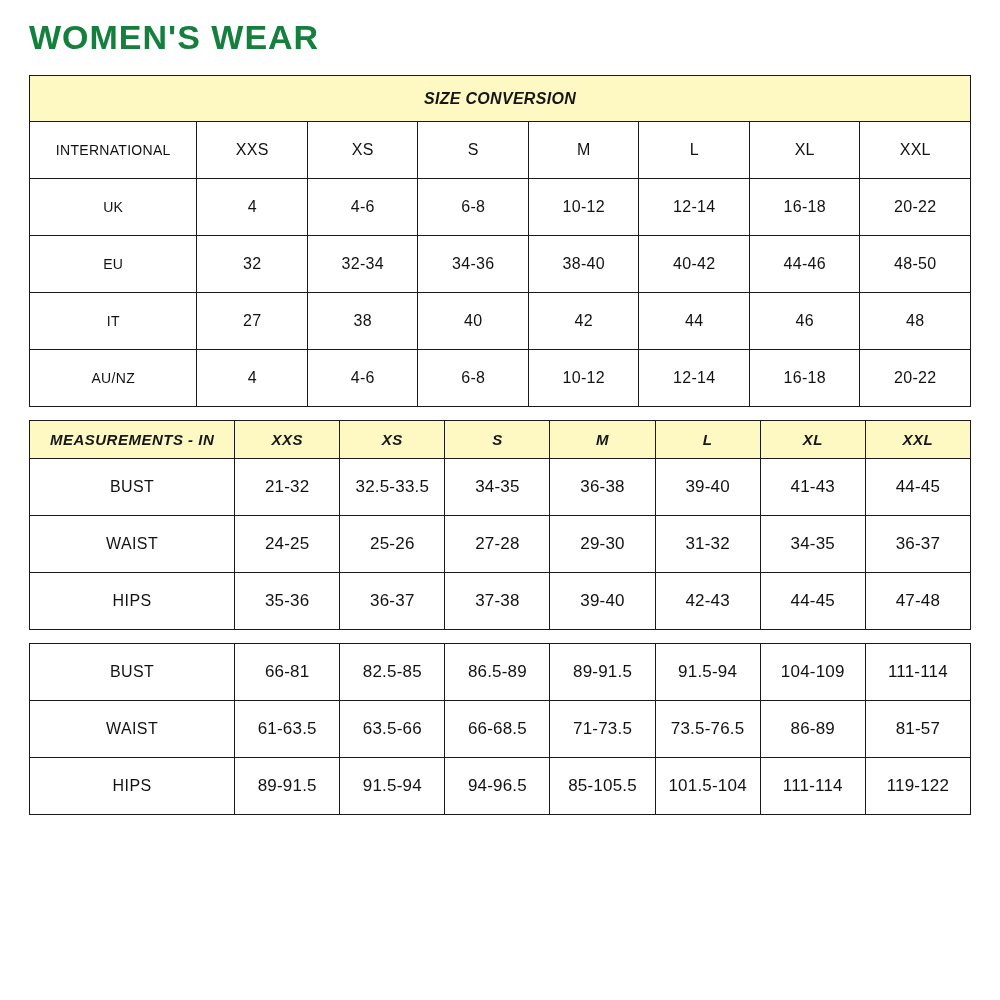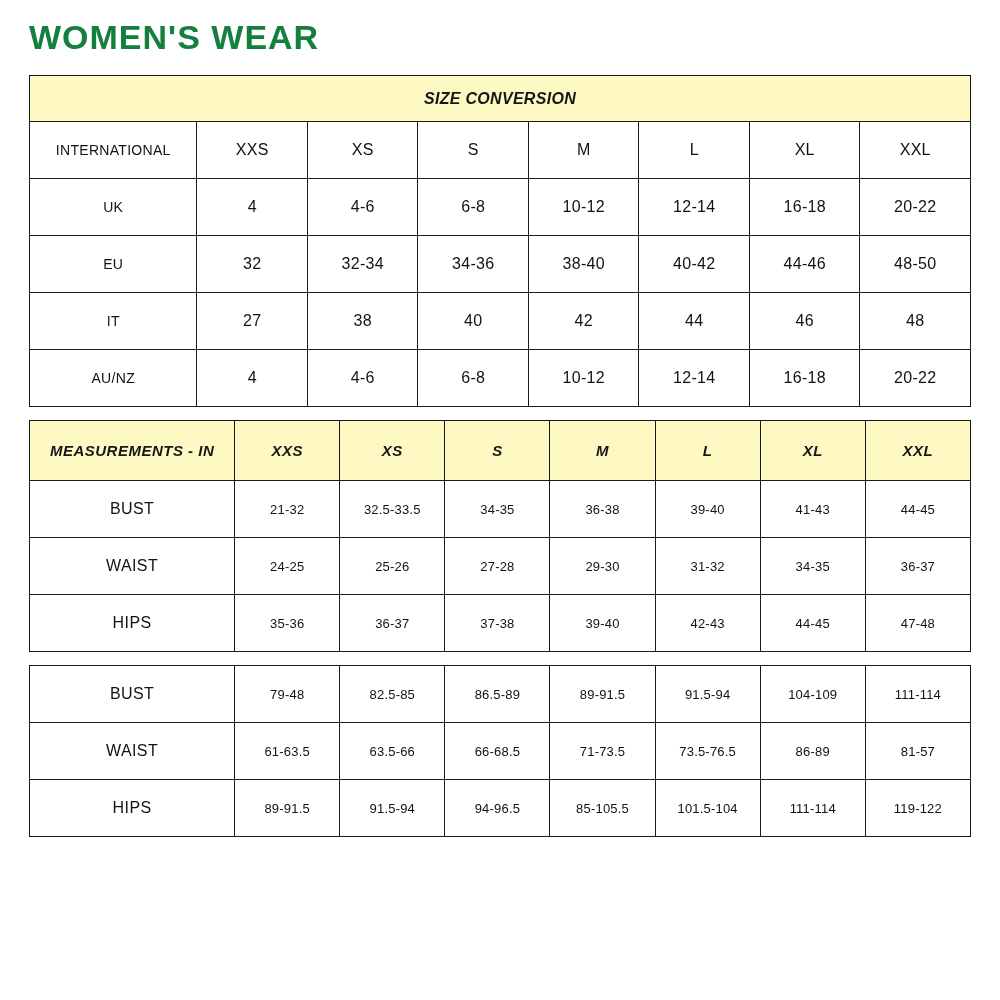--- a/index.html
+++ b/index.html
@@ -45,23 +45,23 @@
     letter-spacing: 0.5px;
     color: #161616;
     font-style: italic;
   }
   
   .t1 td { height: 57px; font-size: 16px; letter-spacing: 0.3px; }
   .t1 td.band { height: 46px; }
   .t1 .row-label { font-size: 14px; }
   
   .t2 td, .t3 td { height: 57px; }
-  .t2 td.band, .t3 td.band { height: 60px; }
+  .t2 td.band, .t3 td.band { height: 38px; }
   .t2 .row-label, .t3 .row-label { font-size: 16px; letter-spacing: 0.4px; }
-  .t2 .value-cell, .t3 .value-cell { font-size: 13px; letter-spacing: 0.2px; text-align: center; }
+  .t2 .value-cell, .t3 .value-cell { font-size: 17px; letter-spacing: 0.2px; text-align: center; }
 </style>
 </head>
 <body>
 
 <div class="wrap">
 
   <div class="title">WOMEN'S WEAR</div>
 
   <table class="tbl t1">
     <colgroup>
@@ -193,21 +193,21 @@
         <col style="width:11.171%">
         <col style="width:11.171%">
       <col style="width:11.171%">
         <col style="width:11.171%">
         <col style="width:11.171%">
       <col style="width:11.171%">
     </colgroup>
     <tbody id="t3-body">
     <tr>
           <td class="row-label">BUST</td>
-          <td class="value-cell">79-48</td>
+          <td class="value-cell">66-81</td>
           <td class="value-cell">82.5-85</td>
           <td class="value-cell">86.5-89</td>
           <td class="value-cell">89-91.5</td>
           <td class="value-cell">91.5-94</td>
           <td class="value-cell">104-109</td>
           <td class="value-cell">111-114</td>
         </tr>
         <tr>
           <td class="row-label">WAIST</td>
           <td class="value-cell">61-63.5</td>

